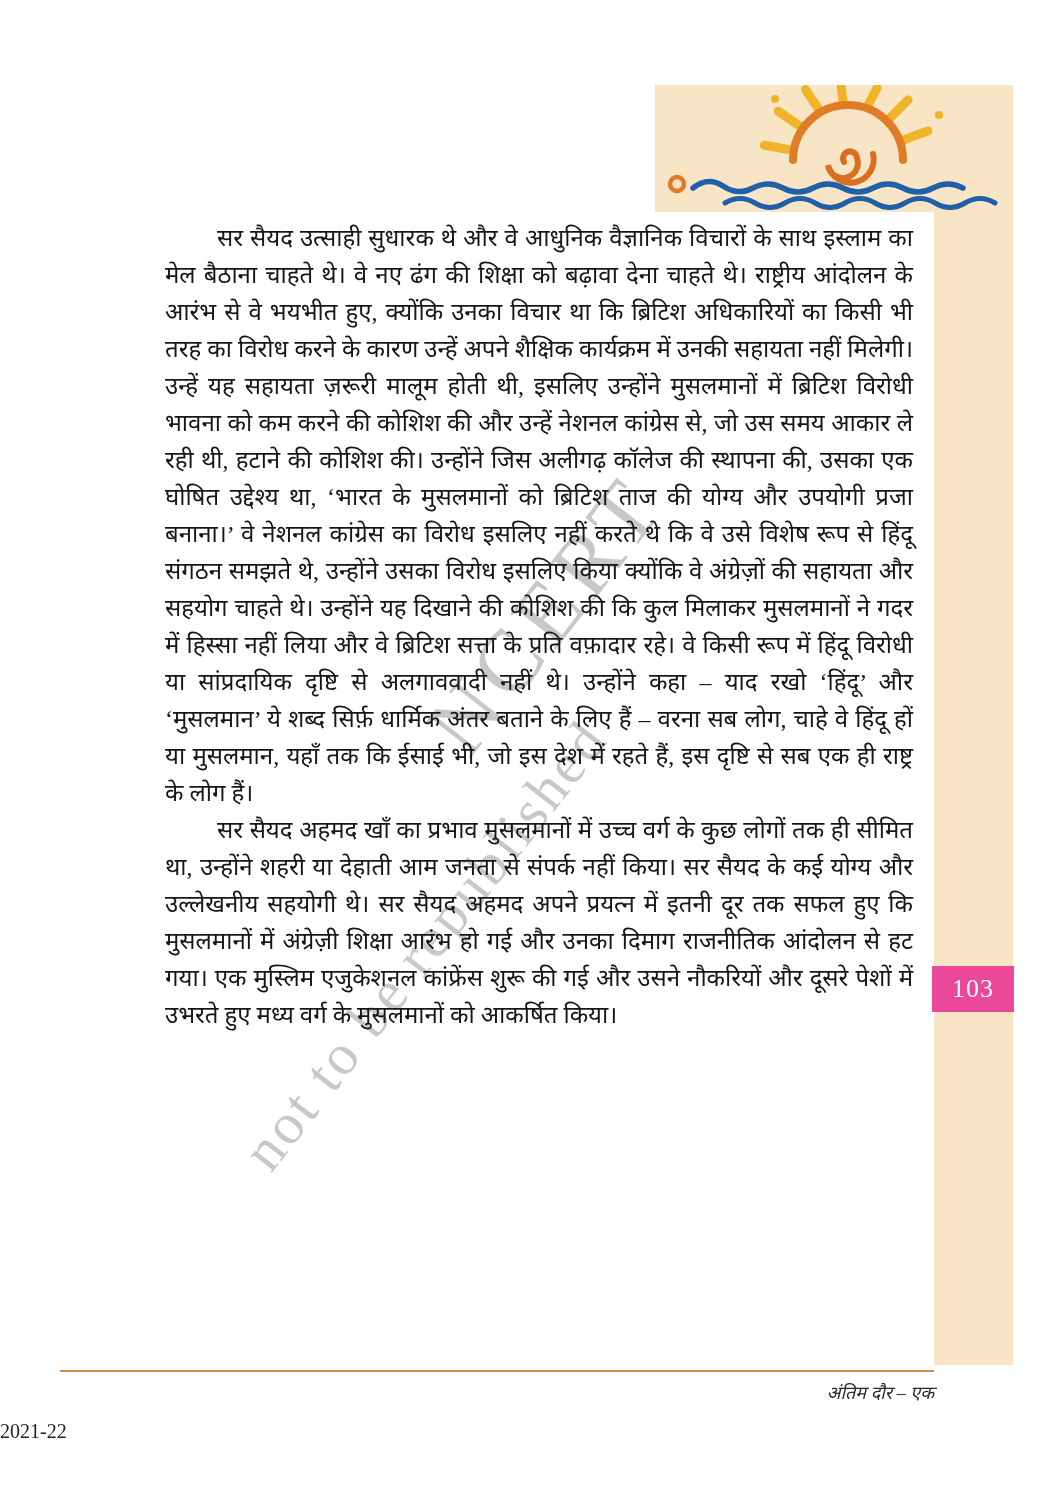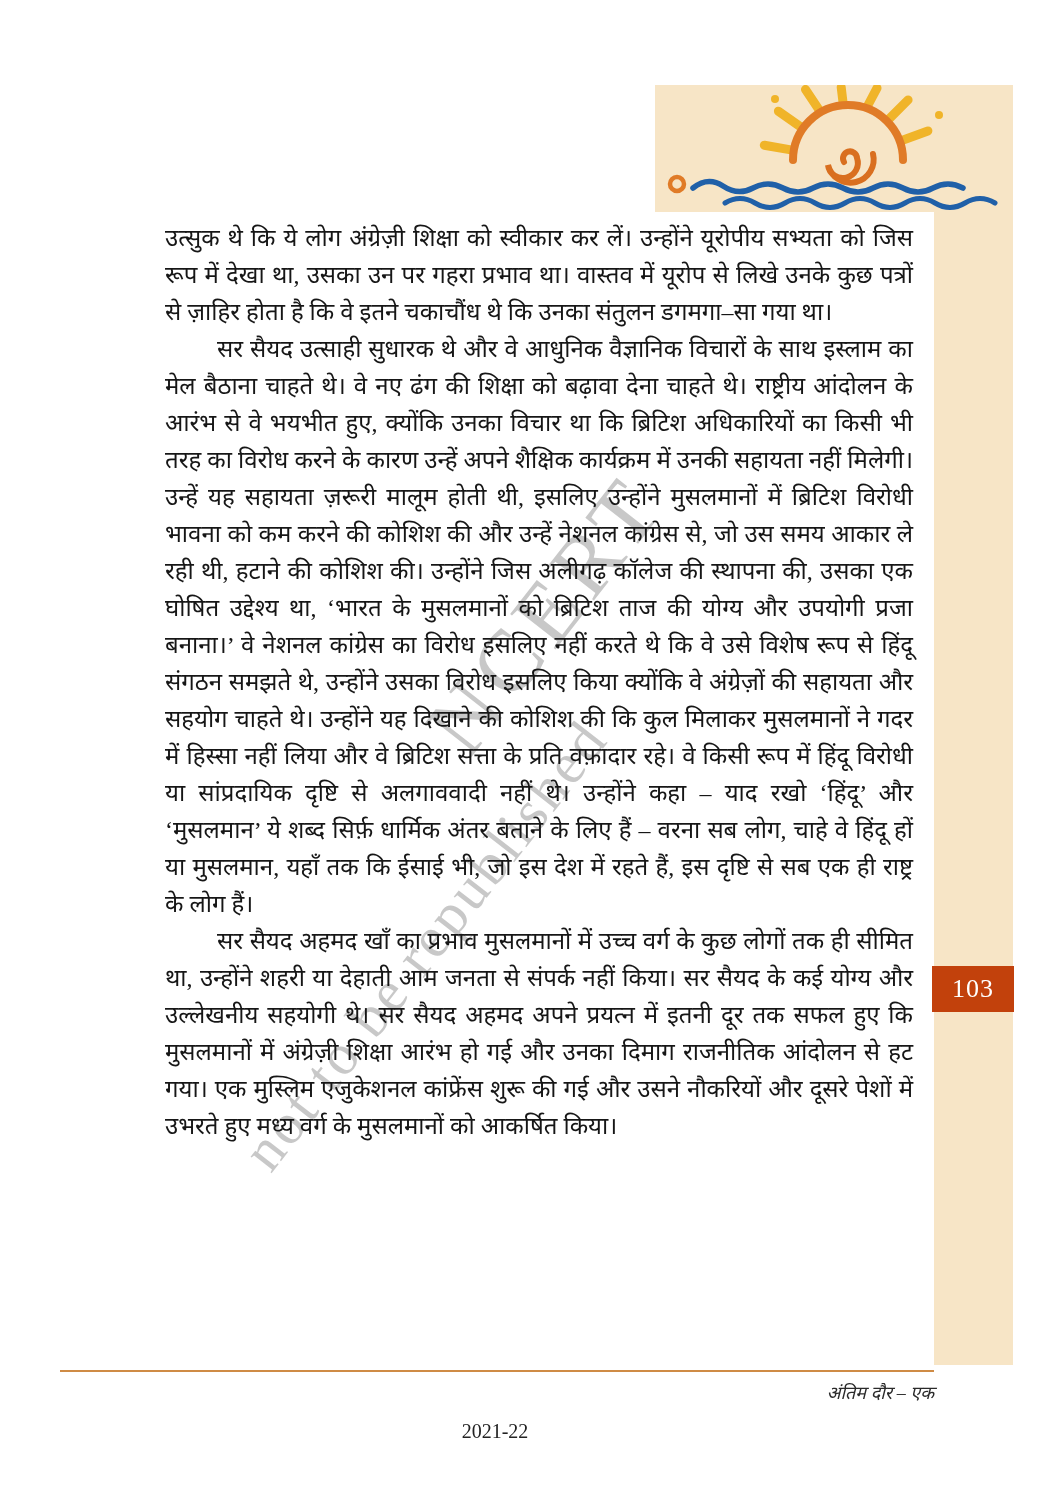--- a/index.html
+++ b/index.html
@@ -16,21 +16,21 @@
     background:#f7e5c6;
   }
   .side-strip{
     position:absolute;left:934px;top:85px;width:79px;height:1280px;
     background:#f7e5c6;
   }
   .sun-svg{position:absolute;left:0;top:0;width:358px;height:127px;}
   
   .page-badge{
     position:absolute;left:932px;top:966px;width:82px;height:46px;
-    background:#c2410c;color:#ffffff;
+    background:#ec4899;color:#ffffff;
     display:flex;align-items:center;justify-content:center;
     font-size:26px;letter-spacing:1px;
   }
   
   .wm{
     position:absolute;
     color:rgba(110,110,110,0.38);
     white-space:nowrap;
     font-family:"Liberation Serif", serif;
     pointer-events:none;
@@ -59,21 +59,21 @@
   .footer-rule{
     position:absolute;left:60px;top:1370px;width:874px;height:2px;
     background:#cf8b45;
   }
   .footer-chapter{
     position:absolute;right:116px;top:1380px;
     font-style:italic;font-size:18px;color:#2a2a2a;
   }
   .footer-year{
     position:absolute;left:0;top:1420px;width:990px;
-    text-align:center;font-size:20px;color:#222222;
+    text-align:left;font-size:20px;color:#222222;
     font-family:"Liberation Serif", serif;
   }
 </style>
 </head>
 <body>
 
 <div class="page">
 
   <div class="side-strip"></div>
 
@@ -103,21 +103,20 @@
 
       <path d="M38 103 Q53 91 68 101 Q83 111 98 103 T128 103 T158 103 T188 103 T218 103 T248 103 T278 103 T308 103" fill="none" stroke="#2060a8" stroke-width="5.5" stroke-linecap="round"></path>
       <path d="M70 118 Q85 109 100 118 T130 118 T160 118 T190 118 T220 118 T250 118 T280 118 T310 118 T340 118" fill="none" stroke="#2060a8" stroke-width="5" stroke-linecap="round"></path>
     </svg>
   </div>
 
   <div class="wm wm-1">NCERT</div>
   <div class="wm wm-2">not to be republished</div>
 
   <div class="text-col">
-    <p class="para">उत्सुक थे कि ये लोग अंग्रेज़ी शिक्षा को स्वीकार कर लें। उन्होंने यूरोपीय सभ्यता को जिस रूप में देखा था, उसका उन पर गहरा प्रभाव था। वास्तव में यूरोप से लिखे उनके कुछ पत्रों से ज़ाहिर होता है कि वे इतने चकाचौंध थे कि उनका संतुलन डगमगा–सा गया था।</p>
     <p class="para indent">सर सैयद उत्साही सुधारक थे और वे आधुनिक वैज्ञानिक विचारों के साथ इस्लाम का मेल बैठाना चाहते थे। वे नए ढंग की शिक्षा को बढ़ावा देना चाहते थे। राष्ट्रीय आंदोलन के आरंभ से वे भयभीत हुए, क्योंकि उनका विचार था कि ब्रिटिश अधिकारियों का किसी भी तरह का विरोध करने के कारण उन्हें अपने शैक्षिक कार्यक्रम में उनकी सहायता नहीं मिलेगी। उन्हें यह सहायता ज़रूरी मालूम होती थी, इसलिए उन्होंने मुसलमानों में ब्रिटिश विरोधी भावना को कम करने की कोशिश की और उन्हें नेशनल कांग्रेस से, जो उस समय आकार ले रही थी, हटाने की कोशिश की। उन्होंने जिस अलीगढ़ कॉलेज की स्थापना की, उसका एक घोषित उद्देश्य था, ‘भारत के मुसलमानों को ब्रिटिश ताज की योग्य और उपयोगी प्रजा बनाना।’ वे नेशनल कांग्रेस का विरोध इसलिए नहीं करते थे कि वे उसे विशेष रूप से हिंदू संगठन समझते थे, उन्होंने उसका विरोध इसलिए किया क्योंकि वे अंग्रेज़ों की सहायता और सहयोग चाहते थे। उन्होंने यह दिखाने की कोशिश की कि कुल मिलाकर मुसलमानों ने गदर में हिस्सा नहीं लिया और वे ब्रिटिश सत्ता के प्रति वफ़ादार रहे। वे किसी रूप में हिंदू विरोधी या सांप्रदायिक दृष्टि से अलगाववादी नहीं थे। उन्होंने कहा – याद रखो ‘हिंदू’ और ‘मुसलमान’ ये शब्द सिर्फ़ धार्मिक अंतर बताने के लिए हैं – वरना सब लोग, चाहे वे हिंदू हों या मुसलमान, यहाँ तक कि ईसाई भी, जो इस देश में रहते हैं, इस दृष्टि से सब एक ही राष्ट्र के लोग हैं।</p>
     <p class="para indent">सर सैयद अहमद खाँ का प्रभाव मुसलमानों में उच्च वर्ग के कुछ लोगों तक ही सीमित था, उन्होंने शहरी या देहाती आम जनता से संपर्क नहीं किया। सर सैयद के कई योग्य और उल्लेखनीय सहयोगी थे। सर सैयद अहमद अपने प्रयत्न में इतनी दूर तक सफल हुए कि मुसलमानों में अंग्रेज़ी शिक्षा आरंभ हो गई और उनका दिमाग राजनीतिक आंदोलन से हट गया। एक मुस्लिम एजुकेशनल कांफ्रेंस शुरू की गई और उसने नौकरियों और दूसरे पेशों में उभरते हुए मध्य वर्ग के मुसलमानों को आकर्षित किया।</p>
   </div>
 
   <div class="page-badge">103</div>
 
   <div class="footer-rule"></div>
   <div class="footer-chapter">अंतिम दौर – एक</div>
   <div class="footer-year">2021-22</div>
 

